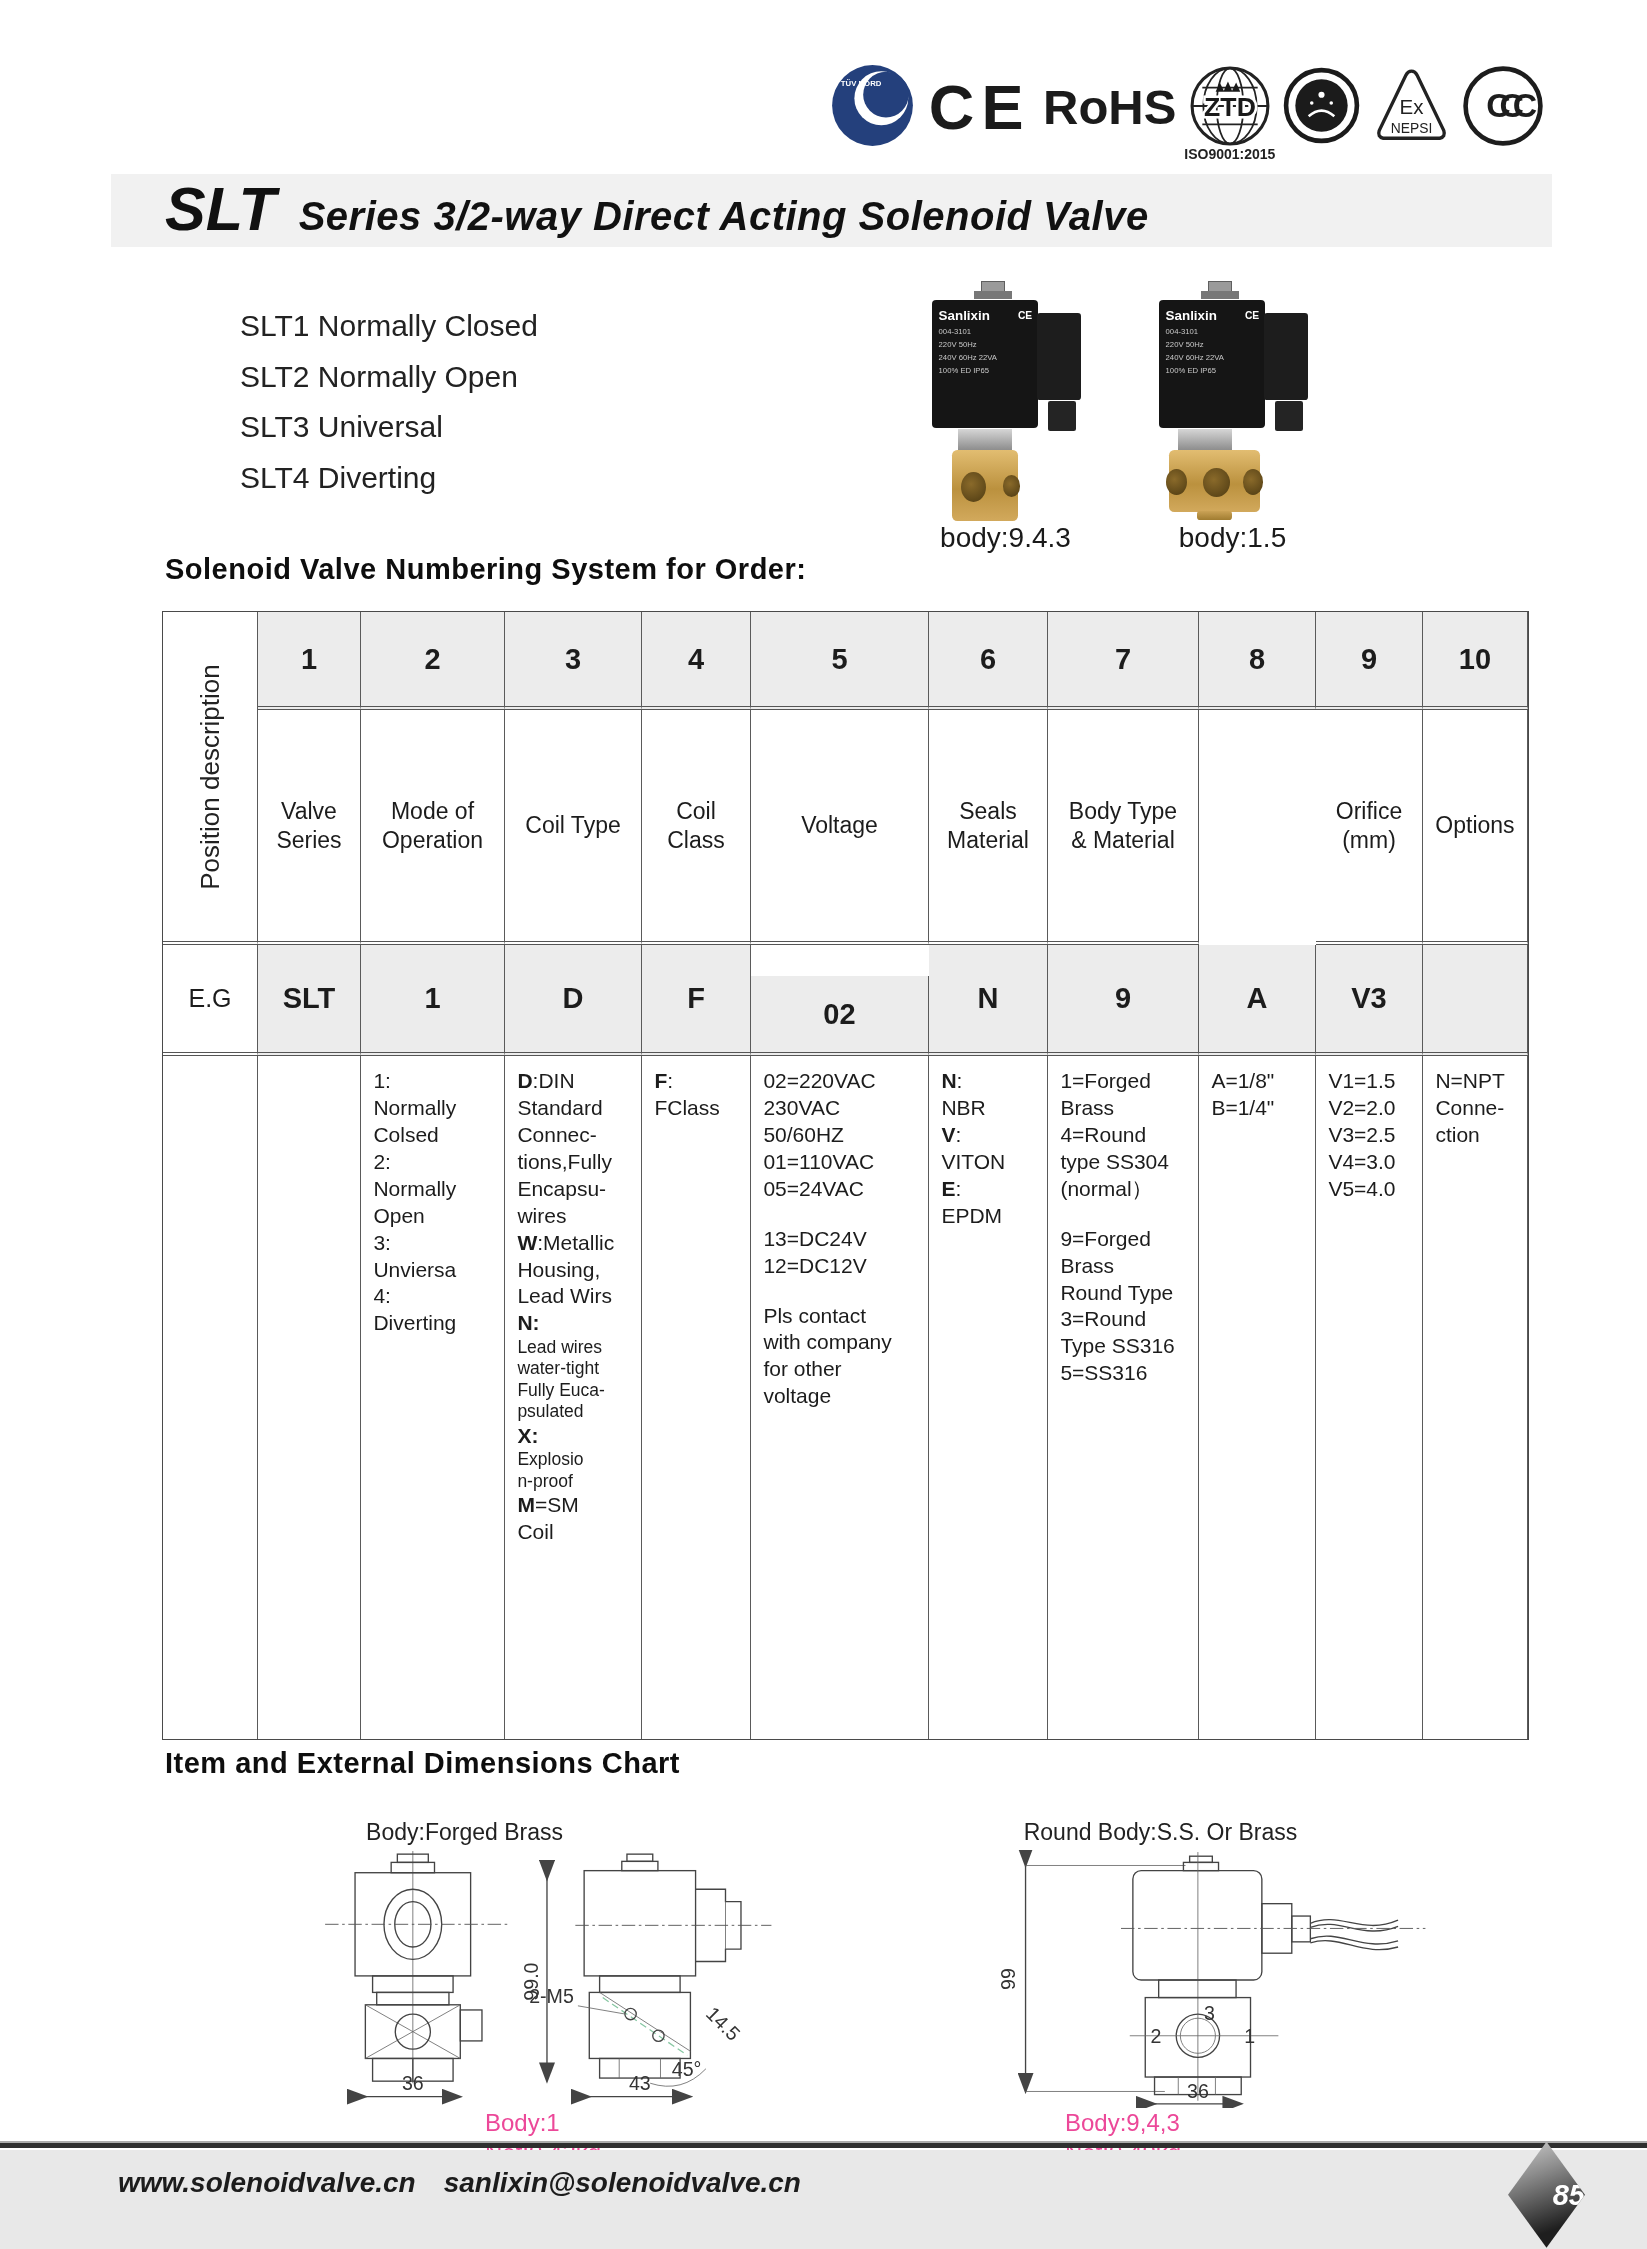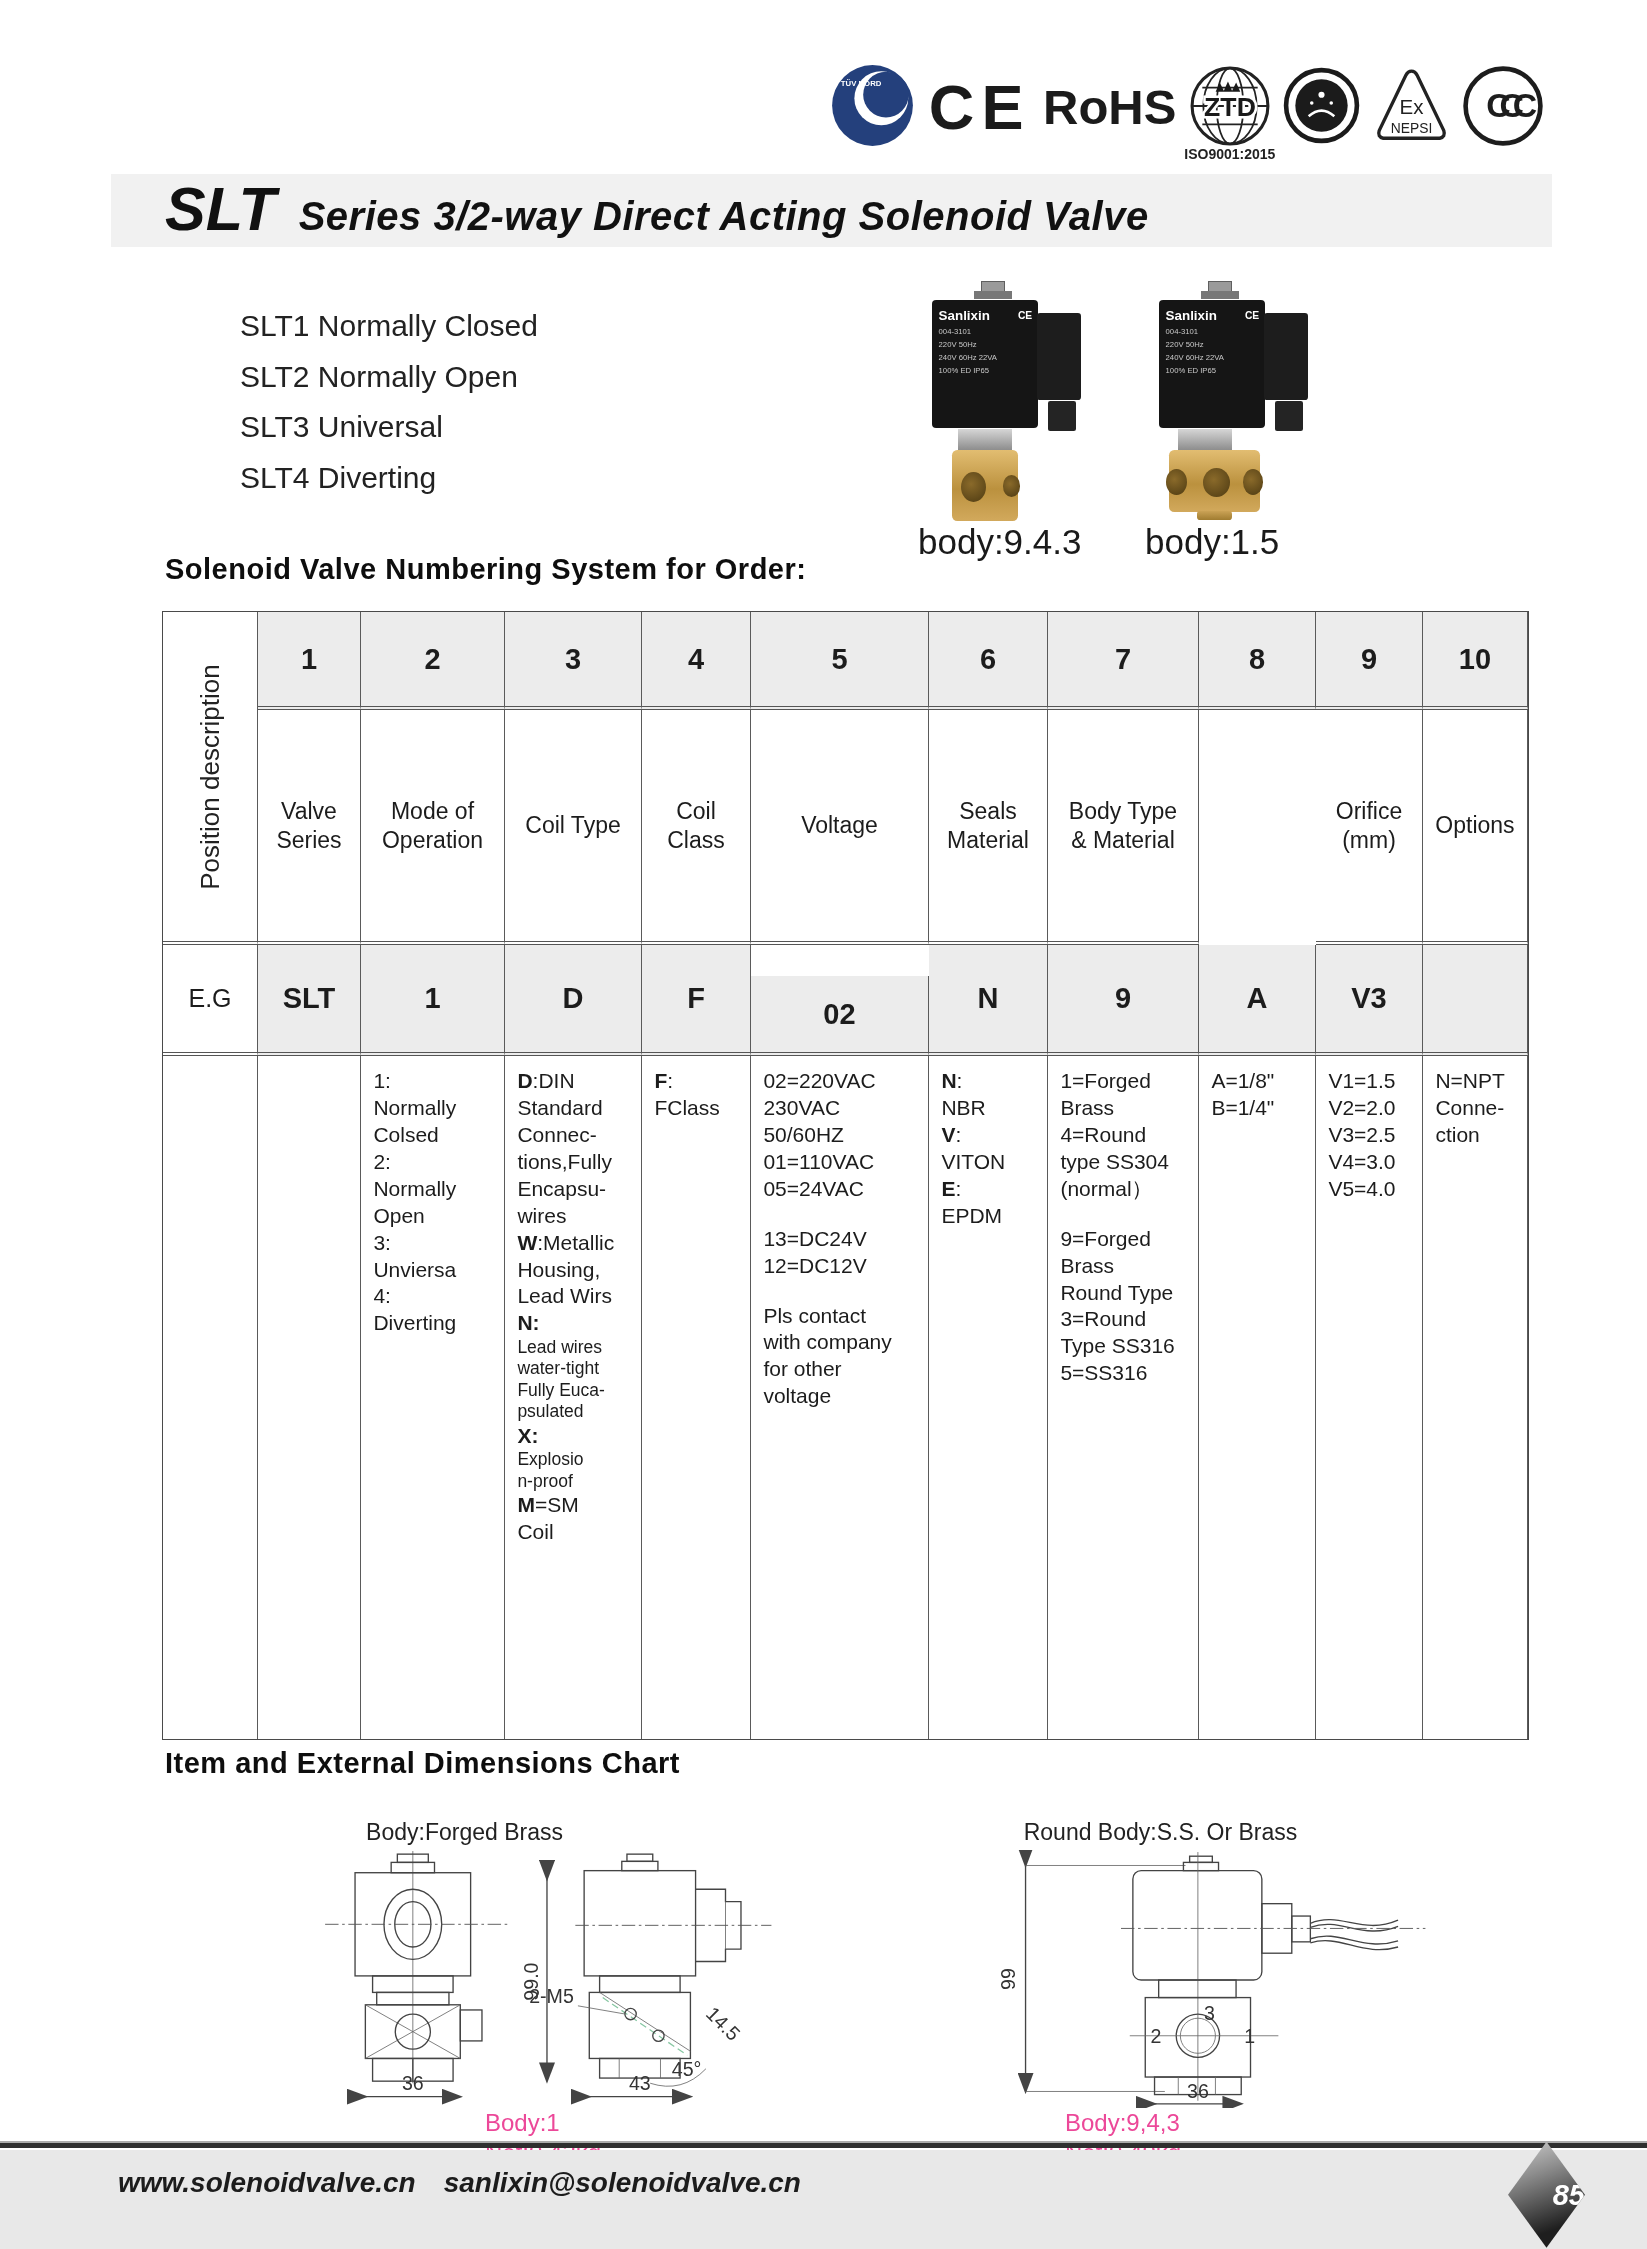--- a/index.html
+++ b/index.html
@@ -35,21 +35,21 @@
   .v-ce{font-size:10.3px;font-weight:bold;color:#fff;float:right;margin-top:2.1px;}
   .v-line{font-size:7.7px;color:#c9c9c9;margin-top:4.1px;white-space:nowrap;}
   .v-din-a{position:absolute;left:119px;top:32px;width:44px;height:87px;background:#1d1d1d;border-radius:3.1px;}
   .v-din-b{position:absolute;left:130px;top:120px;width:28px;height:30px;background:#242424;border-radius:2.1px;}
   .v-nut{position:absolute;left:40px;top:148px;width:54px;height:20.6px;background:linear-gradient(#d6d6d6,#8d8d8d);}
   .v-body{position:absolute;background:linear-gradient(180deg,#e2bd71,#bb913e 55%,#d2a95c);border-radius:5.2px;}
   #valve-1 .v-body{left:34px;top:169px;width:66px;height:71px;}
   #valve-2 .v-body{left:24px;top:169px;width:91px;height:62px;}
   .v-hole{position:absolute;border-radius:50%;background:radial-gradient(circle at 40% 40%,#8a6a2a,#4d3a12);}
   .v-body-tip{position:absolute;background:linear-gradient(180deg,#caa255,#a07c30);border-radius:3.1px;}
-  .valve-caption{position:absolute;top:241px;width:100%;font-size:35px;color:#1a1a1a;}
+  .valve-caption{position:absolute;top:241px;width:100%;text-align:center;font-size:28px;color:#1a1a1a;}
   
   .section-h{position:absolute;font-size:29px;font-weight:bold;color:#0e0e0e;letter-spacing:0.5px;}
   #ordering-heading{left:165px;top:553px;}
   #dims-heading{left:165px;top:1747px;}
   
   #order-table{position:absolute;left:162px;top:611px;display:grid;
     grid-template-columns:95px 103px 144px 137px 109px 178px 119px 151px 117px 107px 105px;
     grid-template-rows:98px 235px 111px 683px;
     border:1.5px solid #4a4a4a;background:#fff;}
   .cell{border-right:1px solid #5a5a5a;border-bottom:1px solid #5a5a5a;overflow:hidden;position:relative;}

